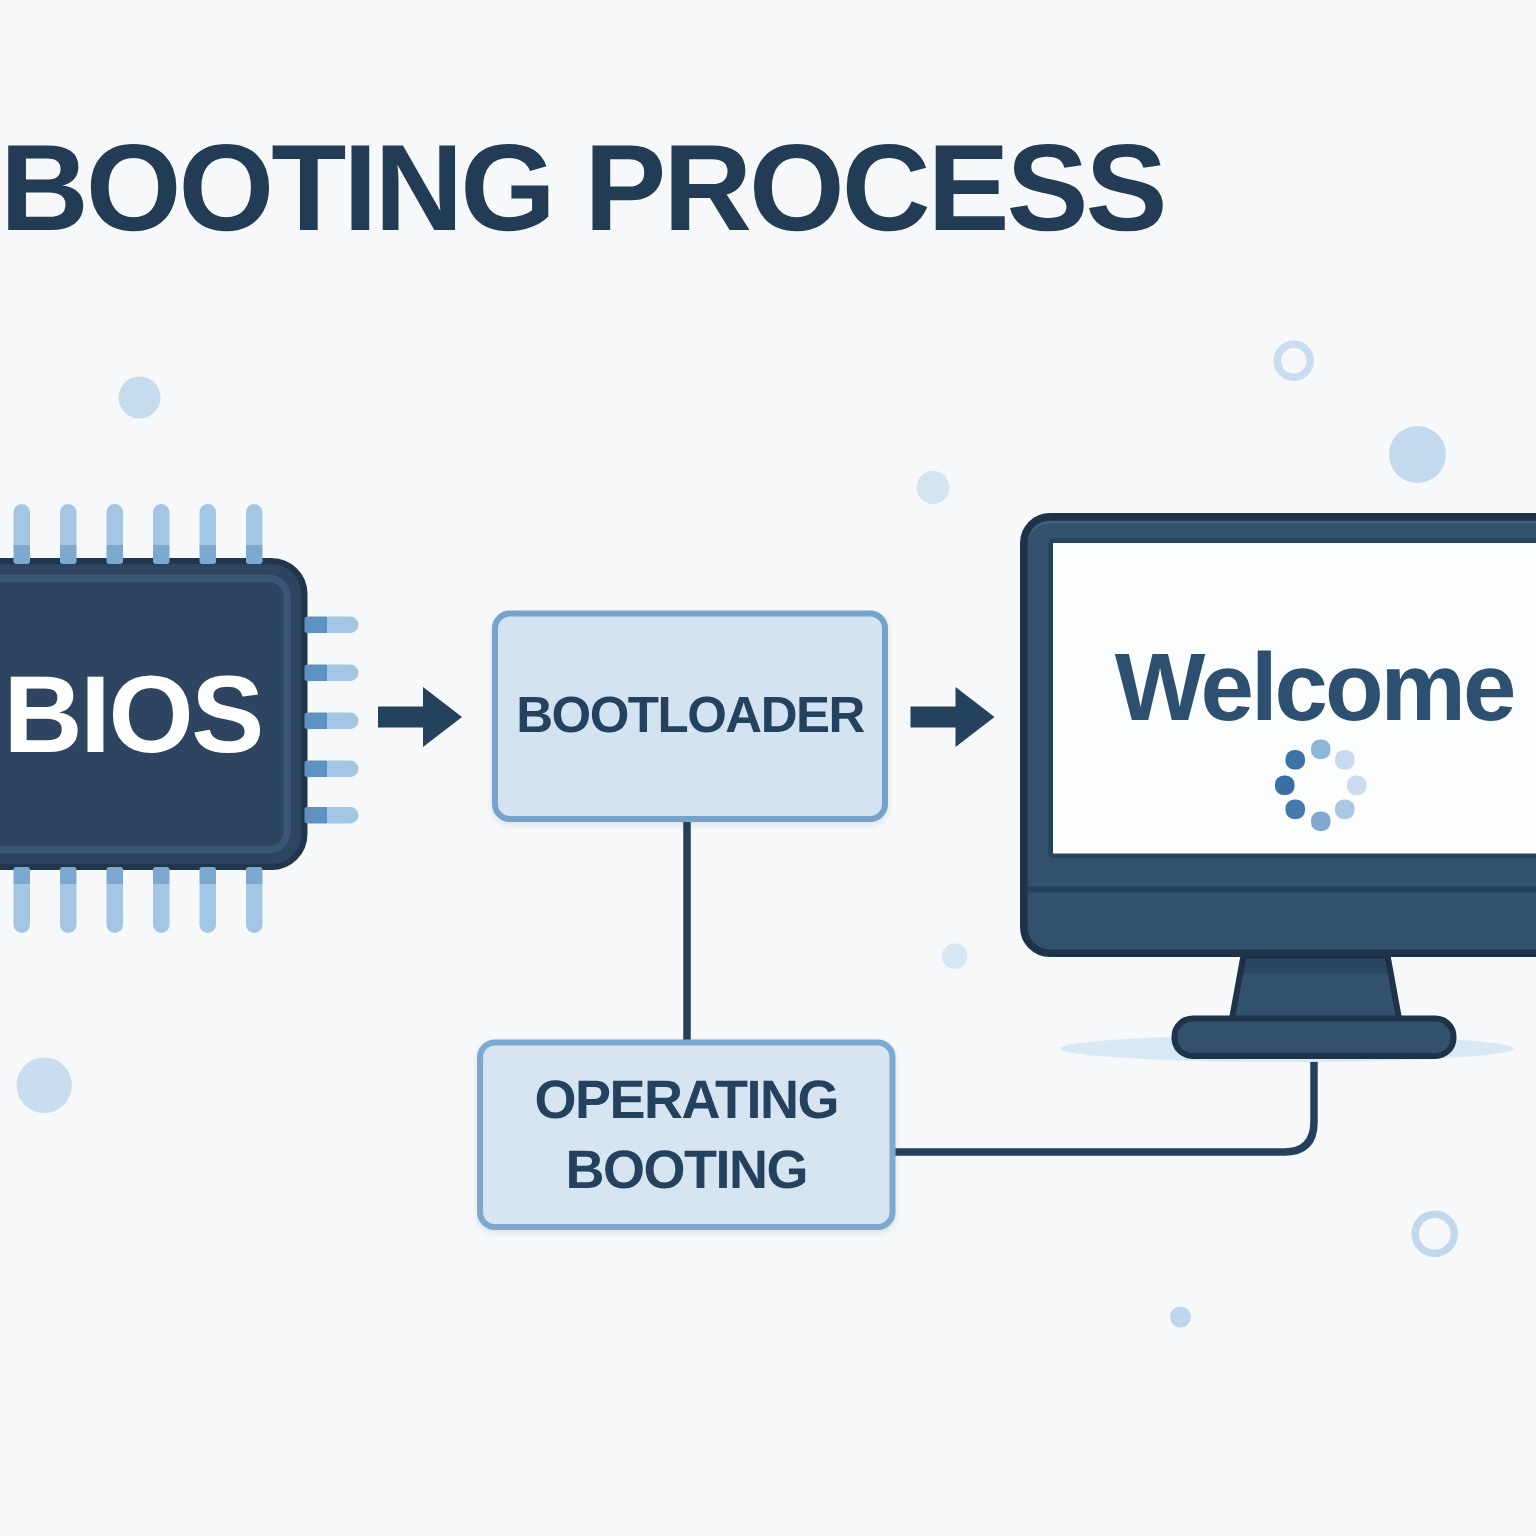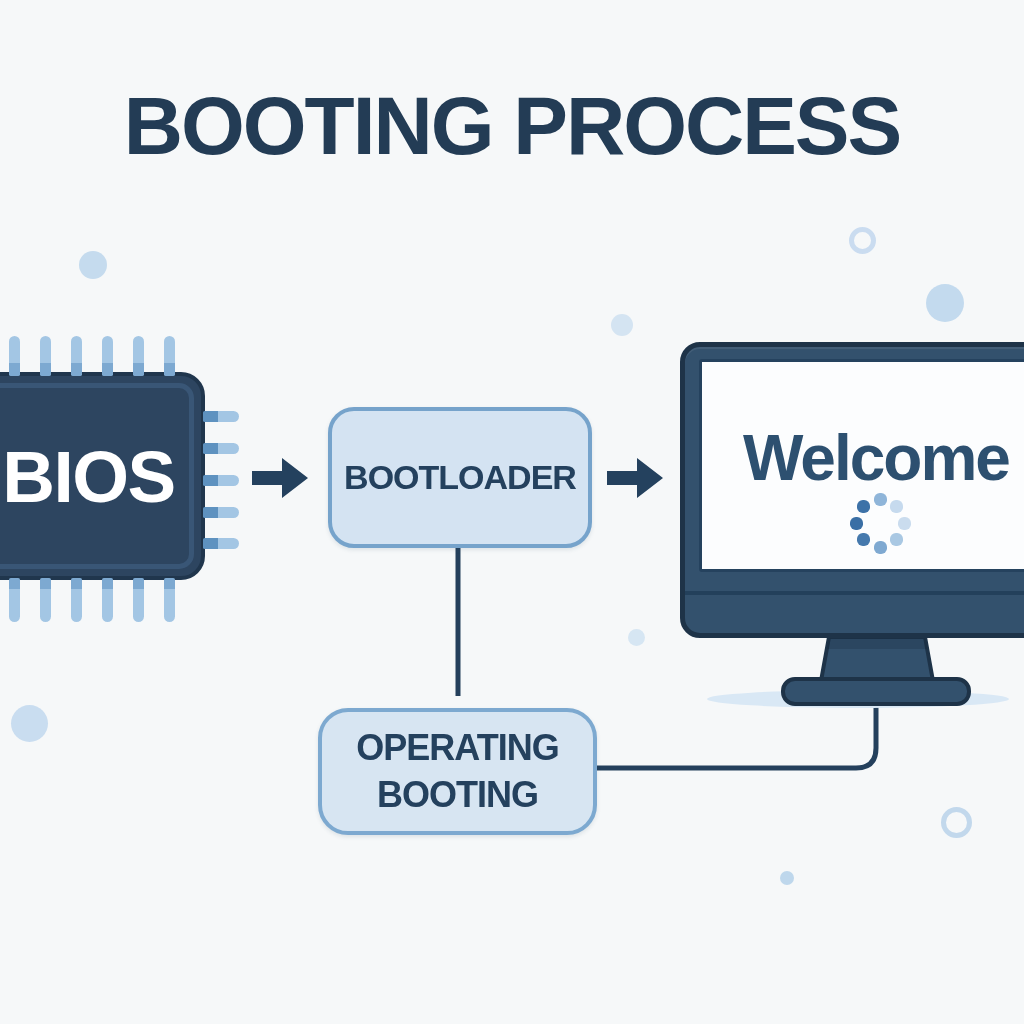--- a/index.html
+++ b/index.html
@@ -1,20 +1,20 @@
 <!DOCTYPE html>
 <html><head>
 <meta charset="utf-8">
 <style>
   html,body{margin:0;padding:0;}
   body{background:#e9ecef;font-family:"Liberation Sans", sans-serif;}
   .canvas{position:relative;width:1024px;height:1024px;background:#f6f8f9;overflow:hidden;}
 
   
-  .title{position:absolute;left:0;top:85px;width:1024px;margin:0;text-align:center;
+  .title{position:absolute;left:0;top:85px;width:1024px;margin:0;text-align:left;
          font-size:82px;font-weight:700;letter-spacing:-2px;color:#233c55;line-height:1;}
 
   
   .decor{position:absolute;border-radius:50%;z-index:0;}
   .decor.ring{background:transparent;box-sizing:border-box;}
 
   
   .wires{position:absolute;left:0;top:0;z-index:1;}
 
   
@@ -25,23 +25,23 @@
   .chip-label{position:absolute;left:-38px;top:372px;width:253px;height:208px;display:flex;
               align-items:center;justify-content:center;color:#ffffff;font-size:73px;
               font-weight:700;letter-spacing:-1.5px;}
   .pin{position:absolute;}
 
   
   .flow-box{position:absolute;box-sizing:border-box;display:flex;flex-direction:column;
             align-items:center;justify-content:center;z-index:2;
             background:#d4e3f2;border:4px solid #76a3cb;
             box-shadow:0 2px 4px rgba(40,70,100,.12);}
-  .box-bootloader{left:328px;top:407px;width:264px;height:141px;border-radius:26px;}
+  .box-bootloader{left:328px;top:407px;width:264px;height:141px;border-radius:12px;}
   .box-bootloader .box-label{font-size:34px;font-weight:700;letter-spacing:-1px;color:#24415e;}
-  .box-os{left:318px;top:693px;width:279px;height:127px;border-radius:30px;border-color:#7da9d0;background:#d7e5f2;margin-top:15px;}
+  .box-os{left:318px;top:693px;width:279px;height:127px;border-radius:12px;border-color:#7da9d0;background:#d7e5f2;}
   .box-os .box-label{font-size:36px;font-weight:700;letter-spacing:-1px;color:#24415e;line-height:1.3;}
 
   
   .monitor-frame{position:absolute;left:680px;top:342px;width:392px;height:296px;box-sizing:border-box;
                  background:#33516d;border:5px solid #1e3348;border-radius:20px;z-index:2;
                  box-shadow:inset 0 2px 0 rgba(255,255,255,.08);}
   .monitor-screen{position:absolute;left:14px;top:12px;width:354px;height:213px;box-sizing:border-box;
                   background:#fcfdfe;border:3px solid #25425e;border-radius:3px;overflow:hidden;}
   .monitor-seam{position:absolute;left:0;top:244px;width:382px;height:4px;background:#23405b;}
   .welcome-text{position:absolute;left:0;top:64px;width:348px;text-align:center;

